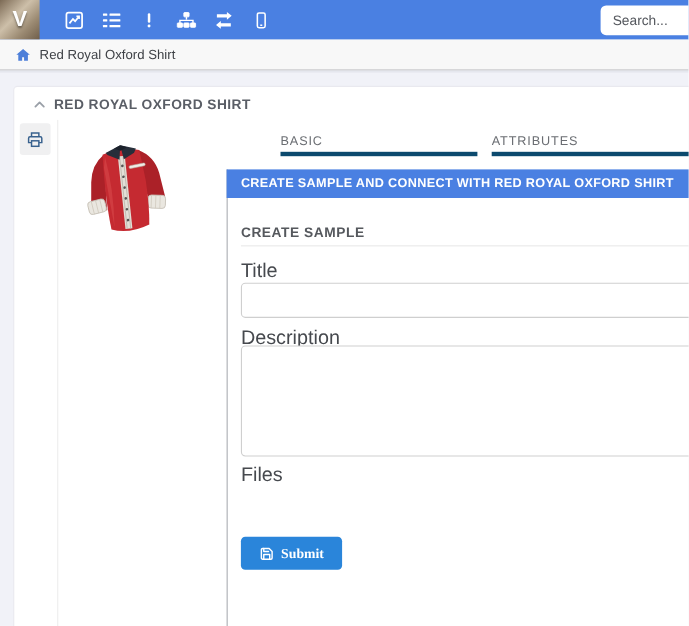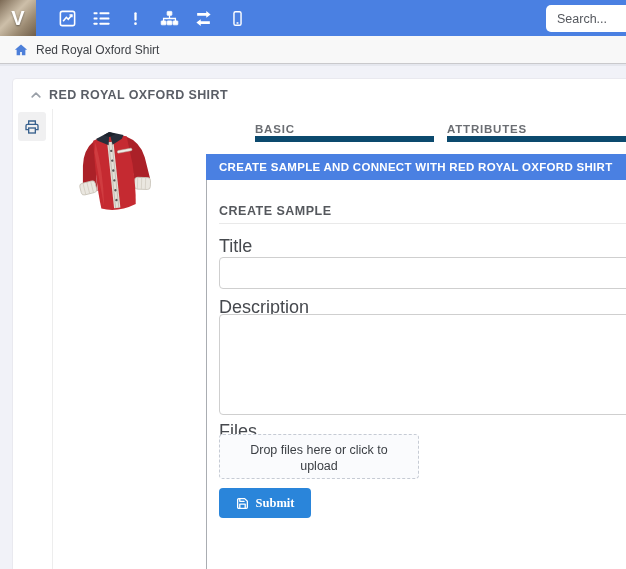--- a/index.html
+++ b/index.html
@@ -51,22 +51,22 @@
     position:absolute; left:5px; top:33px; width:28px; height:29px;
     background:#f0f0f1; border-radius:3px; border:none;
     display:flex; align-items:center; justify-content:center; cursor:pointer;
   }
   .v-divider-light { position:absolute; left:39px; top:30px; bottom:-10px; width:1px; background:#ededed; }
   .v-divider-dark  { position:absolute; left:193px; top:75px; bottom:-10px; width:1px; background:#aaadb2; }
   .product-img { position:absolute; left:51px; top:42px; width:99px; height:101px; background:#fff; }
   
   .tab {
     position:absolute; top:44px; height:19px;
-    font-size:11.5px; font-weight:700; color:#6b6e73; letter-spacing:.8px;
-    border-bottom:6px solid #0c4a6e; cursor:pointer;
+    font-size:11.5px; font-weight:400; color:#6b6e73; letter-spacing:.8px;
+    border-bottom:4px solid #0c4a6e; cursor:pointer;
   }
   .tab-basic { left:242px; width:179px; }
   .tab-attributes { left:434px; right:-10px; }
   
   .banner {
     position:absolute; left:193px; top:75px; right:-10px; height:26px;
     background:#4a80e2; color:#fff; font-weight:bold; font-size:11.5px;
     letter-spacing:.3px; line-height:26px; padding-left:13px;
   }
   .section-title {
@@ -232,21 +232,20 @@
   <div class="section-title">CREATE SAMPLE</div>
   <div class="section-rule"></div>
 
   <label class="field-label lbl-title">Title</label>
   <input class="txt-input input-title" type="text" value="" style="">
 
   <label class="field-label lbl-desc">Description</label>
   <textarea class="txt-input input-desc" style=""></textarea>
 
   <label class="field-label lbl-files">Files</label>
-  <div class="dropzone">Drop files here or click to upload</div>
 
   <button class="submit-btn">
     <span style="display:flex;">
       <svg width="13" height="13" viewBox="0 0 24 24" fill="none" stroke="#fff" stroke-width="2.4" stroke-linecap="round" stroke-linejoin="round">
         <path d="M19 21H5a2 2 0 0 1-2-2V5a2 2 0 0 1 2-2h11l5 5v11a2 2 0 0 1-2 2z"></path>
         <polyline points="17 21 17 13 7 13 7 21"></polyline>
         <polyline points="7 3 7 8 15 8"></polyline>
       </svg>
     </span>
     <span>Submit</span>

